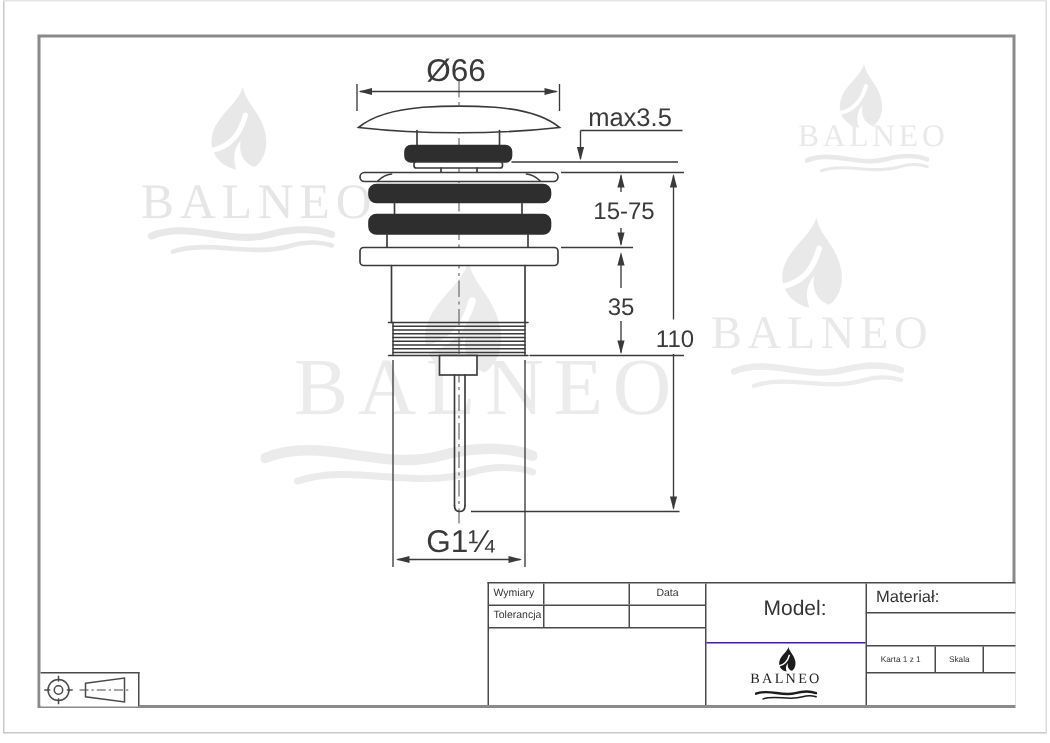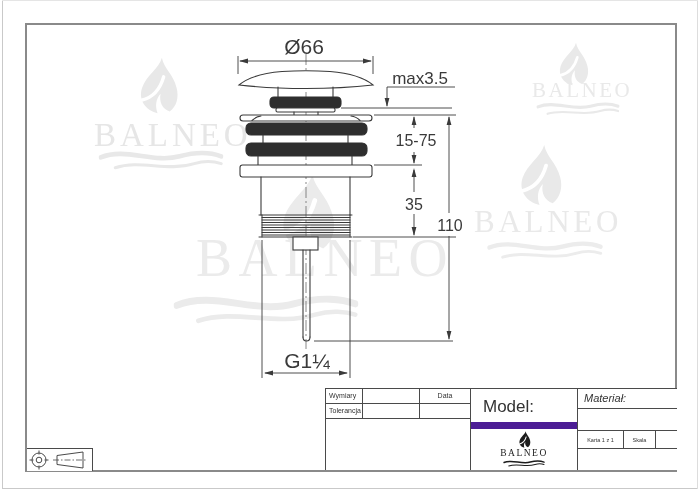--- a/index.html
+++ b/index.html
@@ -32,29 +32,29 @@
   .tb-b{width:107px;border-right:1px solid #4a4a4a;display:flex;flex-direction:column;}
   .tb-c{flex:1;display:flex;flex-direction:column;}
   .tb-row{display:flex;border-bottom:1px solid #4a4a4a;}
   .tb-a .tb-row{height:15px;font-size:7px;line-height:14px;}
   .cell{border-right:1px solid #4a4a4a;padding-left:3px;}
   .cell.last{border-right:none;}
   .c1{width:37px;}
   .c2{width:57px;}
   .c3{flex:1;text-align:center;padding-left:0;}
   .tb-a .fill{flex:1;}
-  .model-cell{height:40px;border-bottom:7px solid #4c1d95;font-size:17px;padding:8px 0 0 12px;}
+  .model-cell{height:40px;border-bottom:1px solid #4c1d95;font-size:14px;padding:8px 0 0 12px;text-align:center;}
   .logo-cell{flex:1;display:flex;flex-direction:column;align-items:center;justify-content:center;}
   .logo-flame{width:13px;height:17px;color:#1c1c1c;}
   .logo-text{
     font-family:"Liberation Serif",serif;font-size:9.5px;letter-spacing:1.5px;
     color:#222;line-height:1;margin-top:1px;
   }
   .logo-waves{width:44px;height:9px;color:#1c1c1c;margin-top:1px;}
-  .mat-cell{height:20px;border-bottom:1px solid #4a4a4a;font-size:11px;padding:3px 0 0 6px;font-style:italic;}
+  .mat-cell{height:20px;border-bottom:1px solid #4a4a4a;font-size:11px;padding:3px 0 0 6px;}
   .empty22{height:22px;border-bottom:1px solid #4a4a4a;}
   .karta-row{height:18px;border-bottom:1px solid #4a4a4a;display:flex;font-size:5.5px;}
   .karta-row .kc{border-right:1px solid #4a4a4a;display:flex;align-items:center;justify-content:center;}
   .kc1{width:46px;}
   .kc2{width:32px;}
   .kc3{flex:1;border-right:none!important;}
   .tb-c .fill{flex:1;}
   
   .projbox{
     position:absolute;left:27px;top:448px;width:65px;height:22px;z-index:3;background:#fff;

